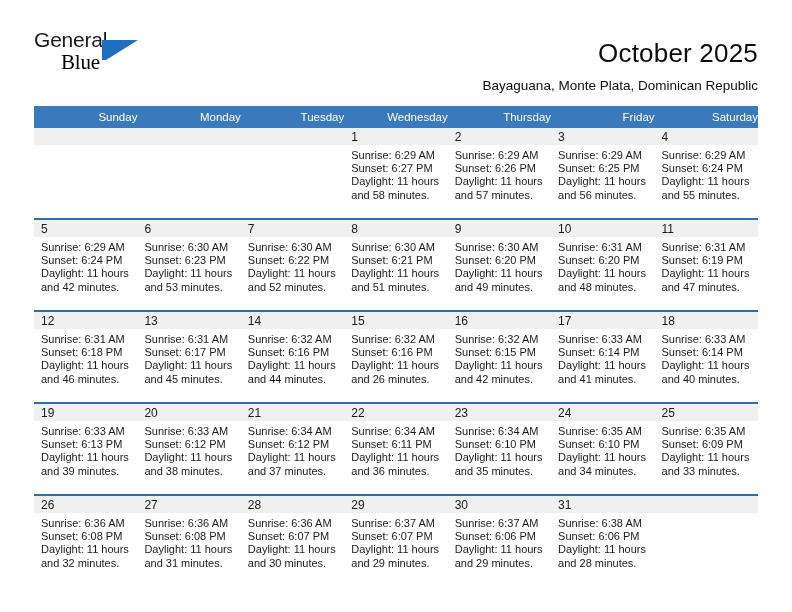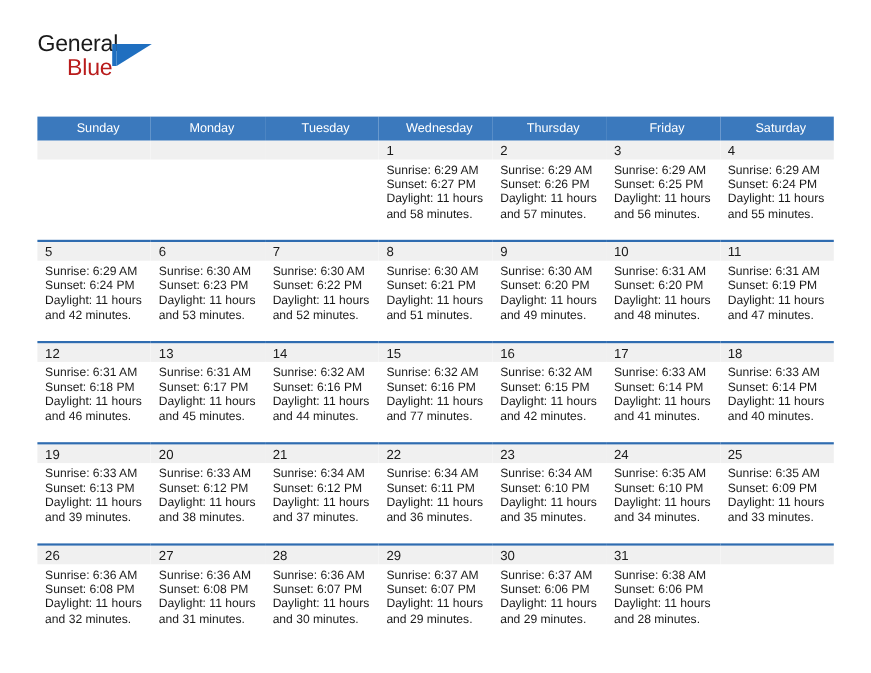--- a/index.html
+++ b/index.html
@@ -44,22 +44,22 @@
     letter-spacing: -0.2px;
     color: #1a1a1a;
     font-family: "Liberation Sans", sans-serif;
   }
   .logo-blue {
     position: absolute;
     left: 27px;
     top: 22px;
     font-size: 21px;
     letter-spacing: -0.2px;
-    color: #b91c1c;
-    font-family: Liberation Sans, sans-serif;
+    color: #000000;
+    font-family: Liberation Serif, serif;
   }
   .logo-mark {
     position: absolute;
     left: 68px;
     top: 12px;
     width: 36px;
     height: 20px;
   }
   .logo-mark .bar {
     position: absolute;
@@ -107,21 +107,21 @@
     top: 106px;
     width: 724px;
     border-collapse: collapse;
     table-layout: fixed;
   }
   .calendar th {
     background: #3b79bd;
     color: #ffffff;
     font-size: 11.5px;
     font-weight: normal;
-    text-align: center;
+    text-align: right;
     padding: 5px 0 5px 7px;
     height: 18px;
     box-sizing: border-box;
   }
   .calendar td {
     vertical-align: top;
     padding: 0;
     height: 90px;
     border-top: 2px solid #2f6cb0;
     background: #ffffff;
@@ -160,20 +160,22 @@
 
     <div class="logo">
       <span class="logo-general">General</span>
       <span class="logo-blue">Blue</span>
       <span class="logo-mark">
         <span class="bar"></span>
         <span class="tri"></span>
       </span>
     </div>
 
+    <div class="title">October 2025</div>
+    <div class="subtitle">Bayaguana, Monte Plata, Dominican Republic</div>
   </div>
 
   <table class="calendar">
     <thead>
       <tr>
         <th>Sunday</th>
         <th>Monday</th>
         <th>Tuesday</th>
         <th>Wednesday</th>
         <th>Thursday</th>
@@ -339,21 +341,21 @@
               <div>Daylight: 11 hours</div>
               <div>and 44 minutes.</div>
             </div>
           </td>
           <td class="day-cell">
             <div class="daynum-strip">15</div>
             <div class="cell-body">
               <div>Sunrise: 6:32 AM</div>
               <div>Sunset: 6:16 PM</div>
               <div>Daylight: 11 hours</div>
-              <div>and 77 minutes.</div>
+              <div>and 26 minutes.</div>
             </div>
           </td>
           <td class="day-cell">
             <div class="daynum-strip">16</div>
             <div class="cell-body">
               <div>Sunrise: 6:32 AM</div>
               <div>Sunset: 6:15 PM</div>
               <div>Daylight: 11 hours</div>
               <div>and 42 minutes.</div>
             </div>

